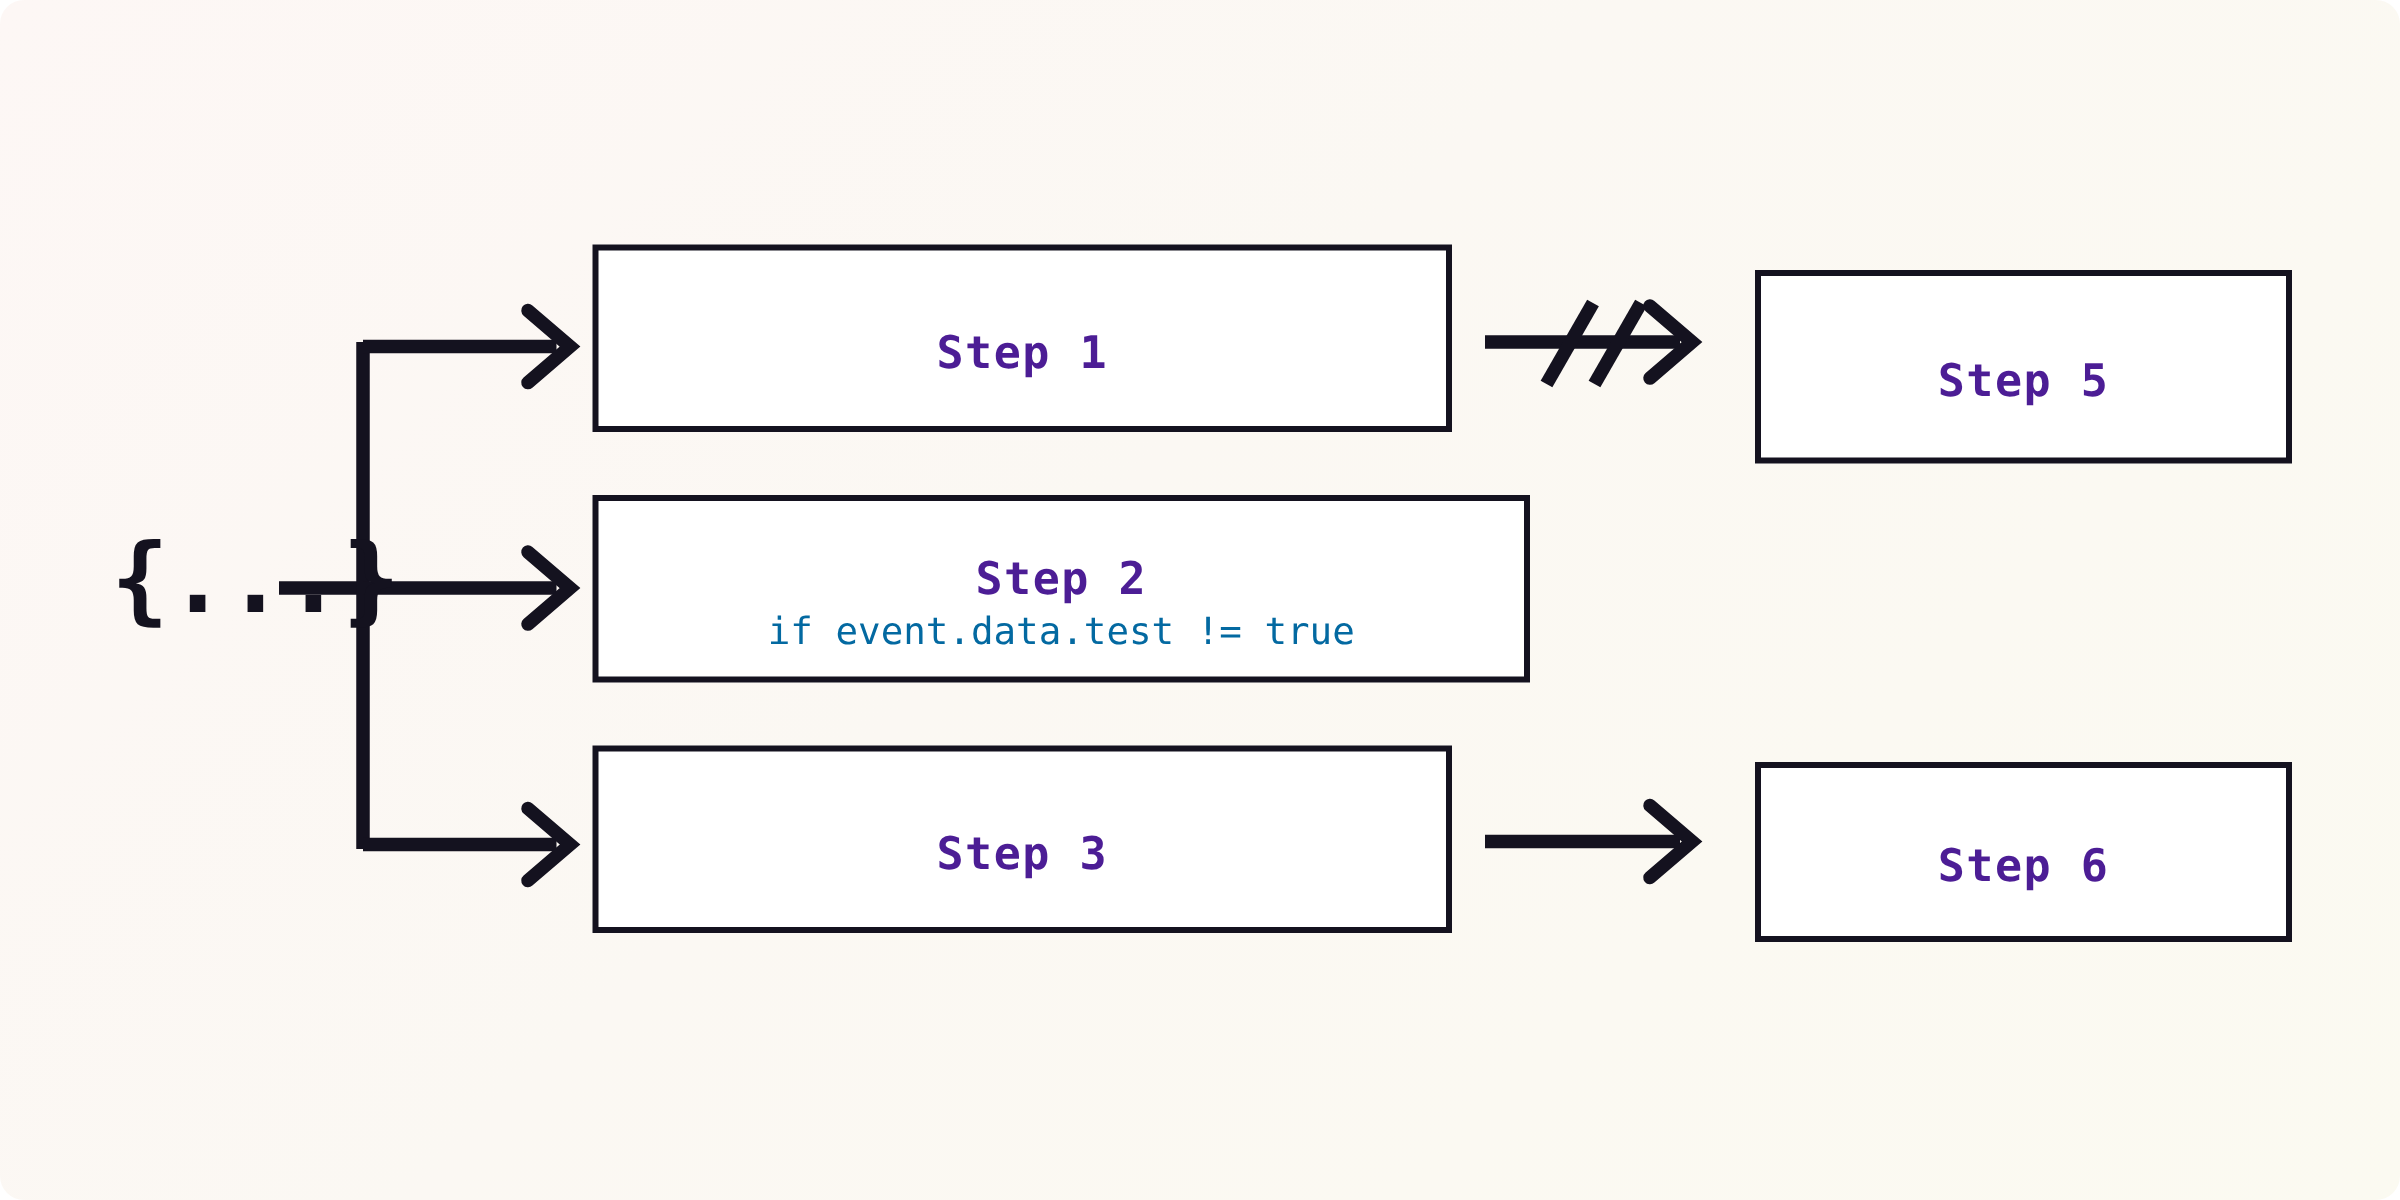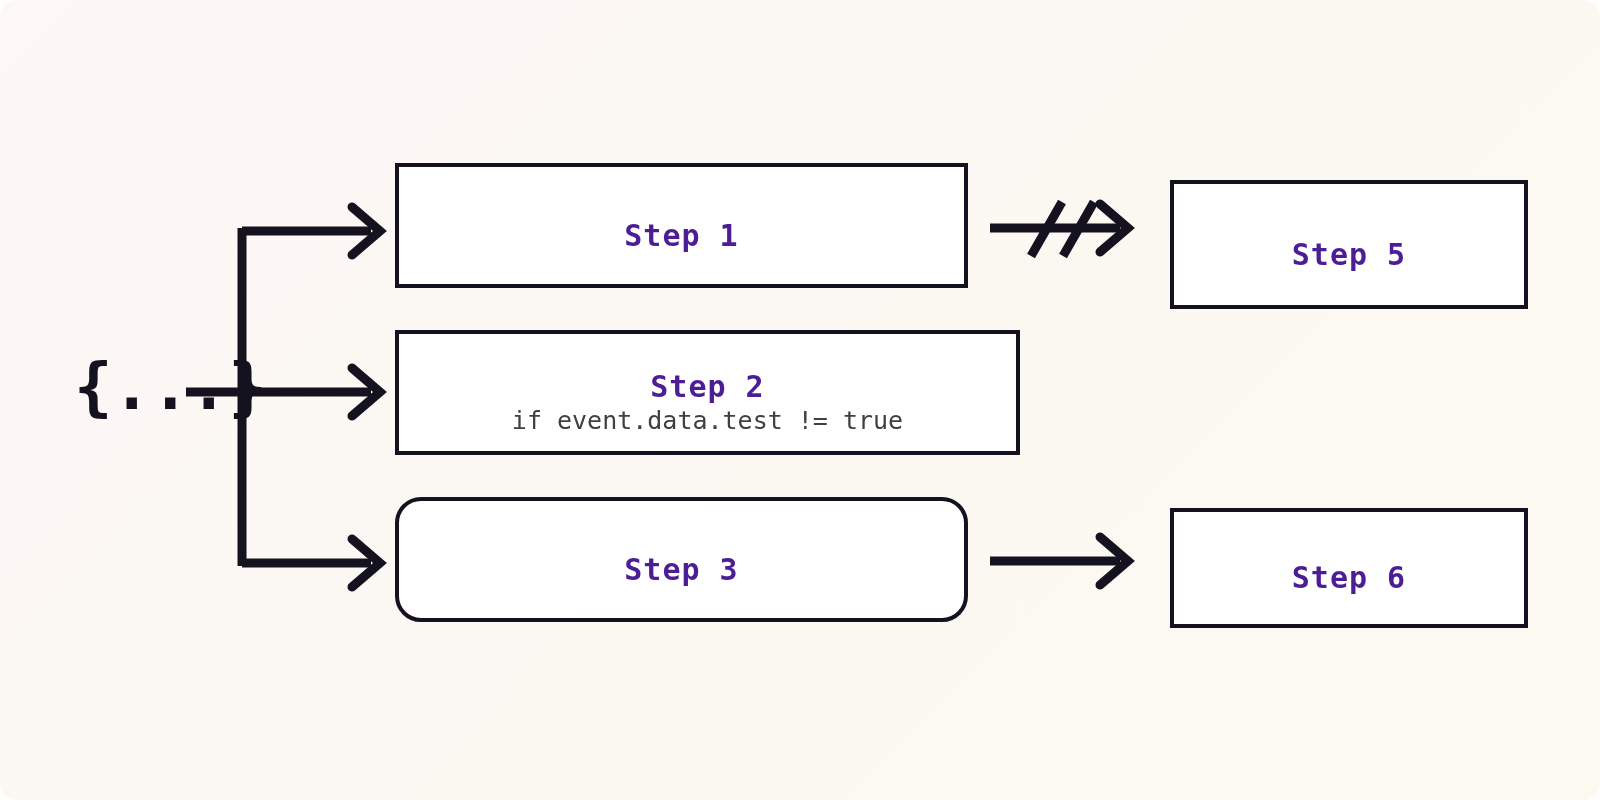--- a/index.html
+++ b/index.html
@@ -42,21 +42,21 @@
     color: #4c1d95;
     line-height: 1.18;
     white-space: pre;
     margin-top: 20px;
   }
   .node-subtitle {
     font-family: "DejaVu Sans Mono", "Liberation Mono", monospace;
     font-weight: normal;
     font-size: 25px;
     letter-spacing: 0px;
-    color: #404040;
+    color: #0369a1;
     line-height: 1.2;
     white-space: pre;
     margin-top: 2px;
   }
   .source-token {
     position: absolute;
     font-family: "DejaVu Sans Mono", "Liberation Mono", monospace;
     font-weight: bold;
     font-size: 64px;
     color: #14121f;
@@ -106,21 +106,21 @@
 
   <div class="node-box" style="left:395px; top:163px; width:573px; height:125px;">
     <div class="node-title">Step 1</div>
   </div>
 
   <div class="node-box" style="left:395px; top:330px; width:625px; height:125px;">
     <div class="node-title">Step 2</div>
     <div class="node-subtitle">if event.data.test != true</div>
   </div>
 
-  <div class="node-box" style="left:395px; top:497px; width:573px; height:125px;border-radius:26px;">
+  <div class="node-box" style="left:395px; top:497px; width:573px; height:125px;">
     <div class="node-title">Step 3</div>
   </div>
 
   <div class="node-box" style="left:1170px; top:180px; width:358px; height:129px;">
     <div class="node-title">Step 5</div>
   </div>
 
   <div class="node-box" style="left:1170px; top:508px; width:358px; height:120px;text-align:center;">
     <div class="node-title">Step 6</div>
   </div>

